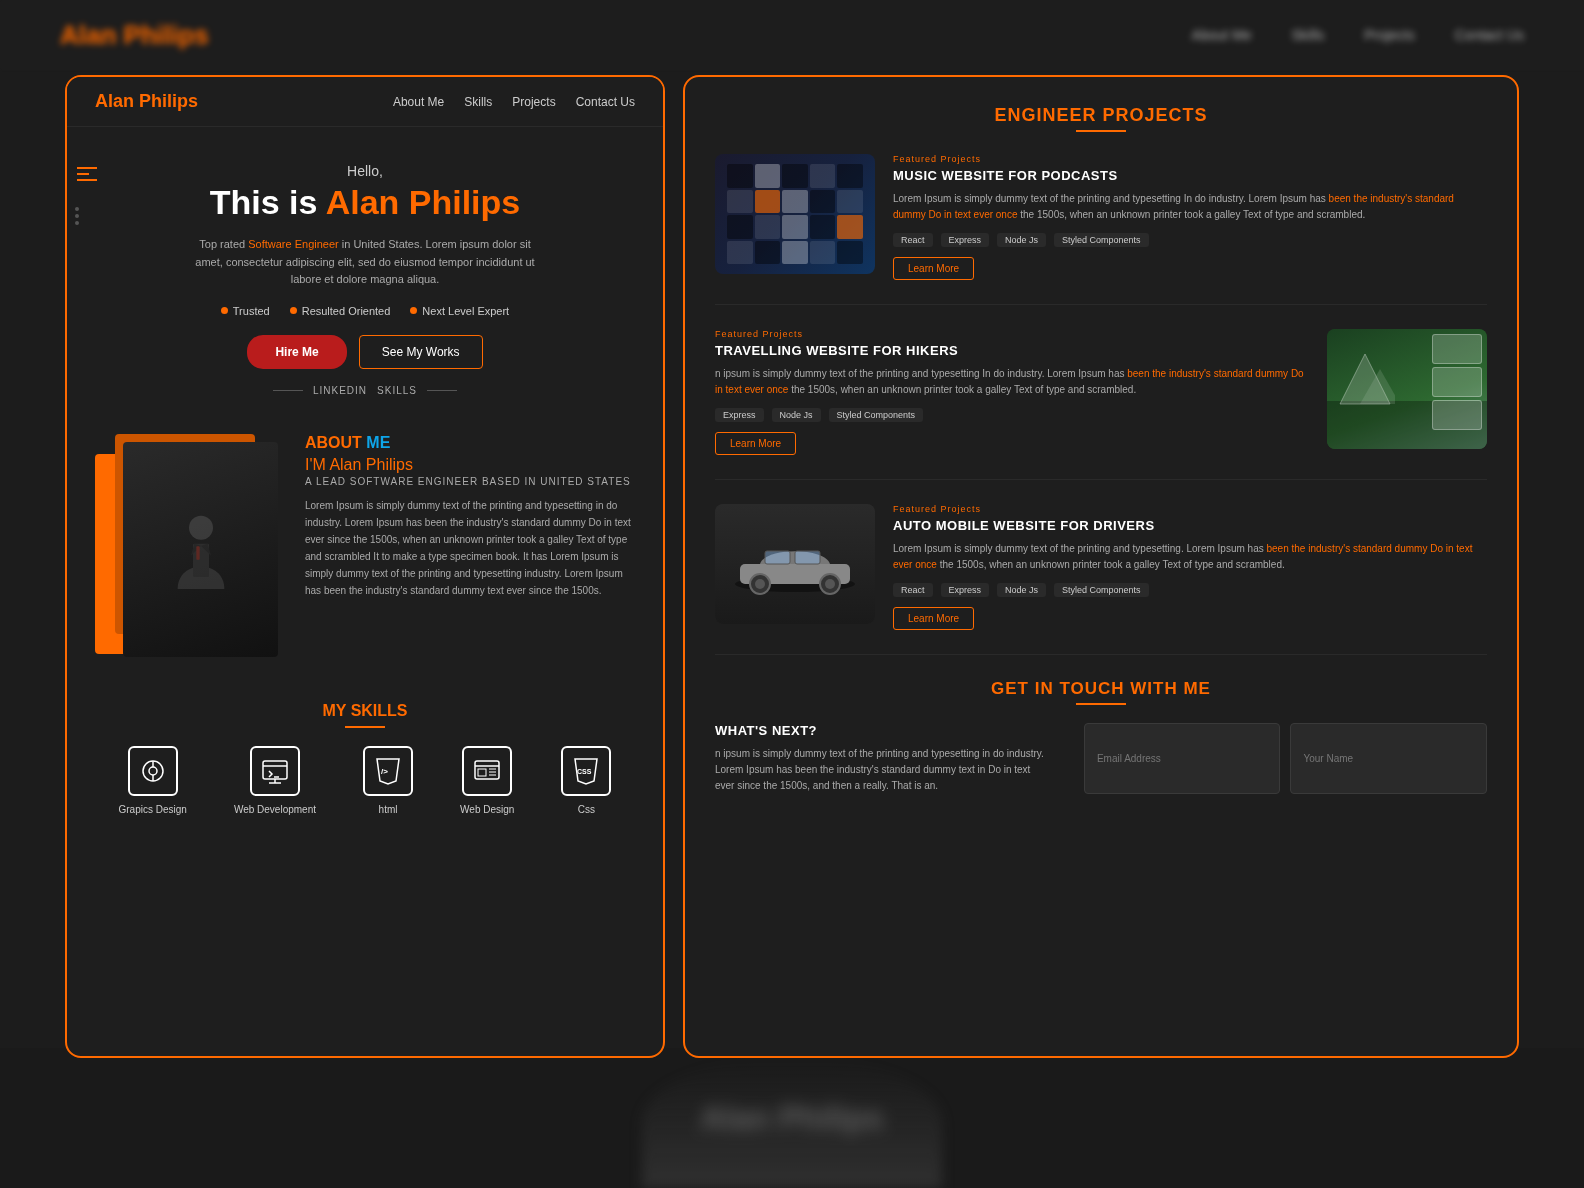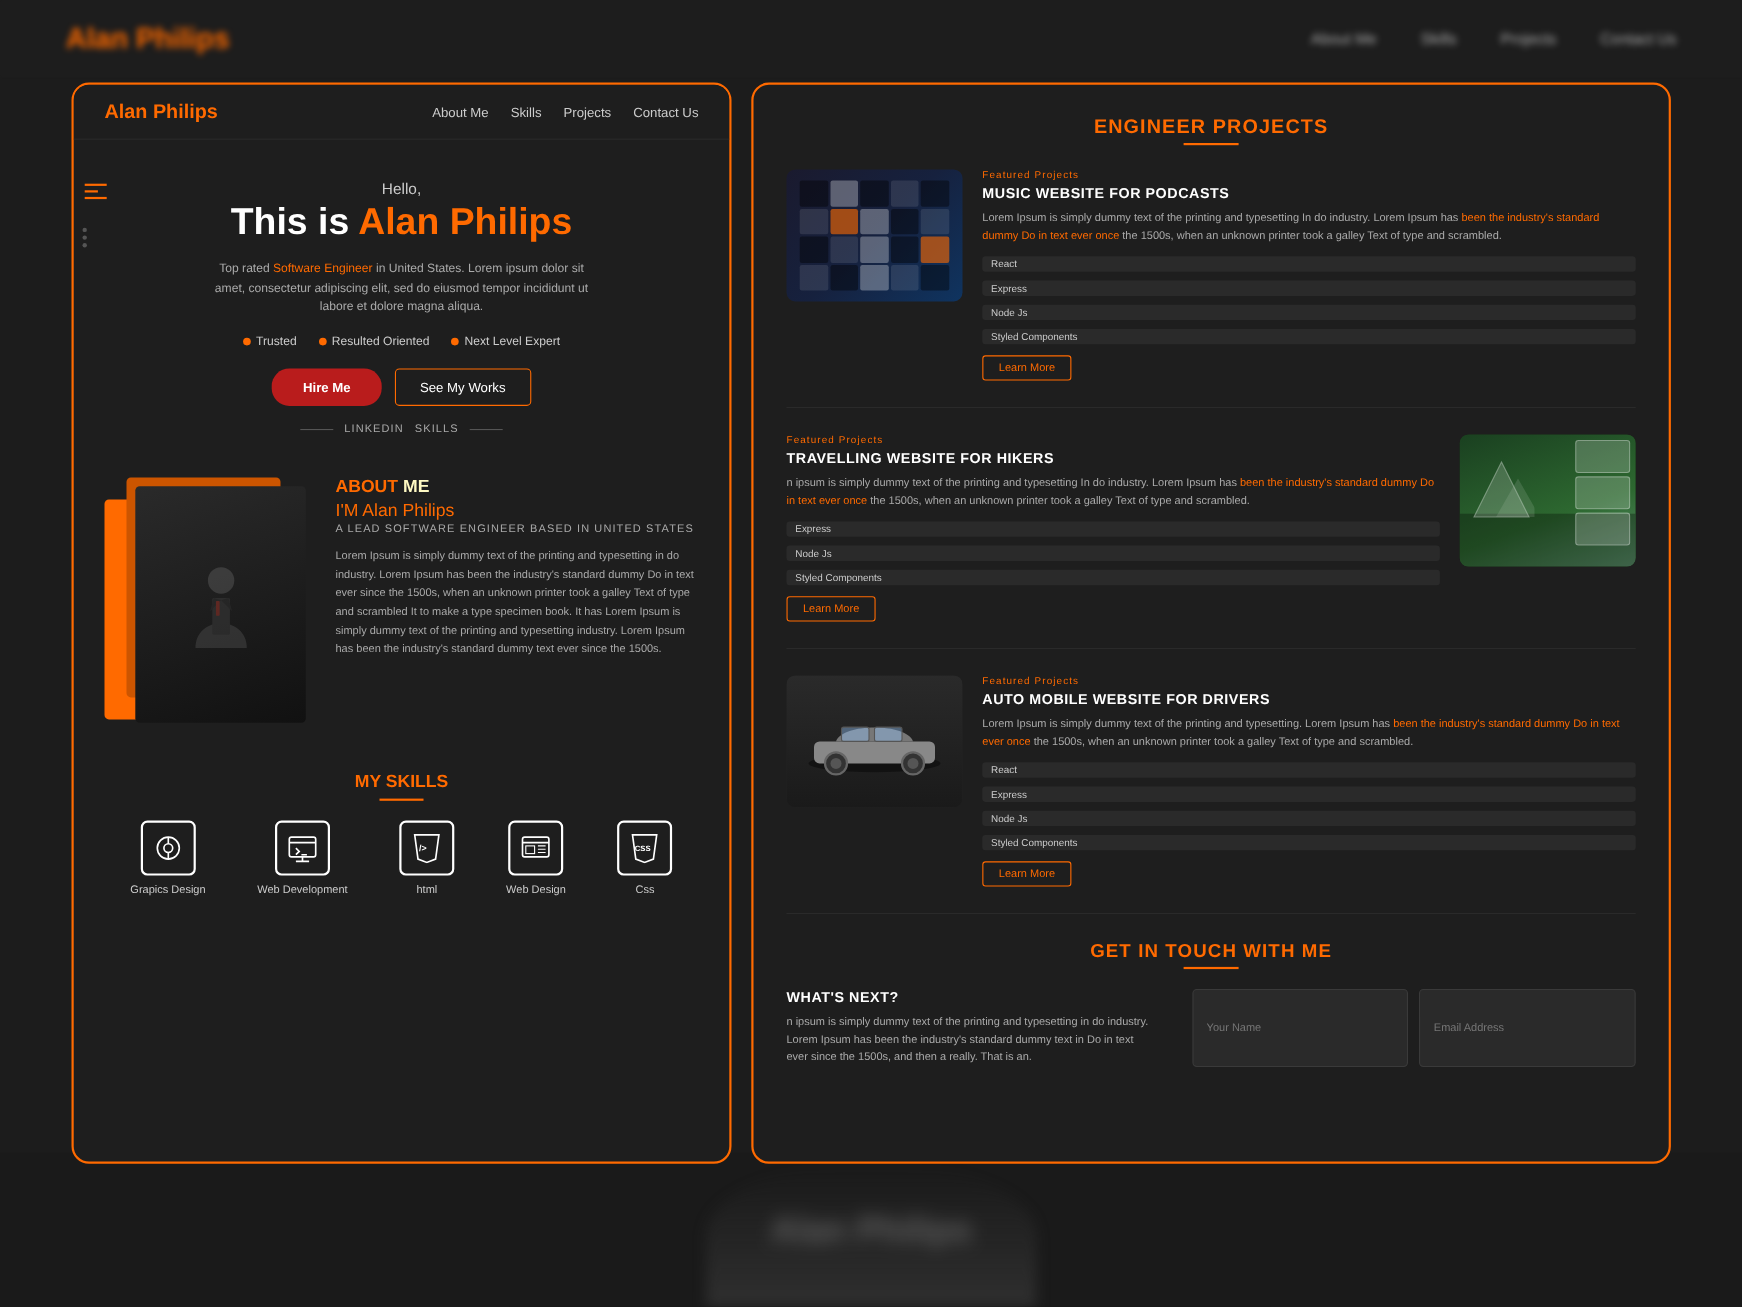--- a/index.html
+++ b/index.html
@@ -419,21 +419,20 @@
       color: #aaa;
       line-height: 1.6;
       margin-bottom: 10px;
     }
     .project-desc span { color: #ff6a00; }
     .project-techs {
       display: flex;
       gap: 8px;
       flex-wrap: wrap;
       margin-bottom: 10px;
-      flex-direction: column;
     }
     .tech-tag {
       font-size: 9px;
       color: #ccc;
       background: #2a2a2a;
       padding: 2px 8px;
       border-radius: 3px;
     }
     .btn-learn {
       background: transparent;
@@ -660,21 +659,21 @@
 
             <rect x="38" y="52" width="24" height="50" fill="#444" rx="2"></rect>
             <polygon points="50,55 40,52 35,70" fill="#333"></polygon>
             <polygon points="50,55 60,52 65,70" fill="#333"></polygon>
             <rect x="43" y="56" width="5" height="20" fill="#c0392b" rx="1"></rect>
           </svg>
         </div>
       </div>
       <div class="about-content">
         <h2 class="about-title">
-          <span>ABOUT</span><span style="color:#fef9c3"> ME</span>
+          <span>ABOUT</span><span style="color:#0ea5e9"> ME</span>
         </h2>
         <p class="about-name">
           <span>I'M  </span><span style="color:#ff6a00">Alan Philips</span>
         </p>
         <p class="about-role">A LEAD SOFTWARE ENGINEER  BASED IN UNITED STATES</p>
         <p class="about-desc">Lorem Ipsum is simply dummy text of the printing and typesetting in do industry. Lorem Ipsum has been the industry's standard dummy Do in text ever since the 1500s, when an unknown printer took a galley Text of type and scrambled It to make a type specimen book. It has Lorem Ipsum is simply dummy text of the printing and typesetting industry. Lorem Ipsum has been the industry's standard dummy text ever since the 1500s.</p>
       </div>
     </div>
 
     <div class="lp-skills">
@@ -863,22 +862,22 @@
       <span>GET IN TOUCH</span><span style="color:#ff6a00"> WITH ME</span>
     </h2>
     <div class="rp-contact-underline"></div>
 
     <div class="contact-row">
       <div class="contact-left">
         <h4 class="contact-next-title">WHAT'S NEXT?</h4>
         <p class="contact-next-desc">n ipsum is simply dummy text of the printing and typesetting in do industry. Lorem Ipsum has been the industry's standard dummy text in Do in text ever since the 1500s, and then a really. That is an.</p>
       </div>
       <div class="contact-form-fields">
+        <input class="contact-input" type="text" placeholder="Email Address" style="">
         <input class="contact-input" type="text" placeholder="Your Name" style="">
-        <input class="contact-input" type="text" placeholder="Email Address" style="">
       </div>
     </div>
 
   </div>
 
 </div>
 
 <div class="bottom-area">
   <div class="bottom-person"></div>
   <span class="bottom-blur-text">Alan Philips</span>

